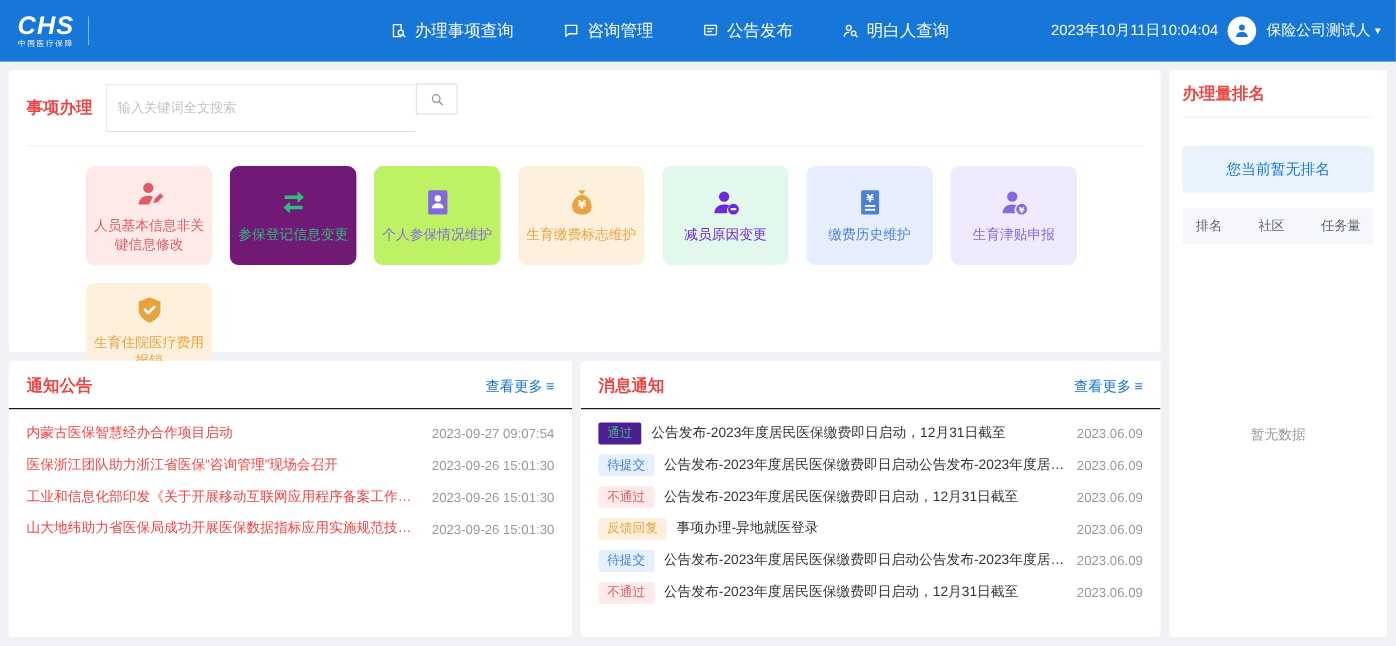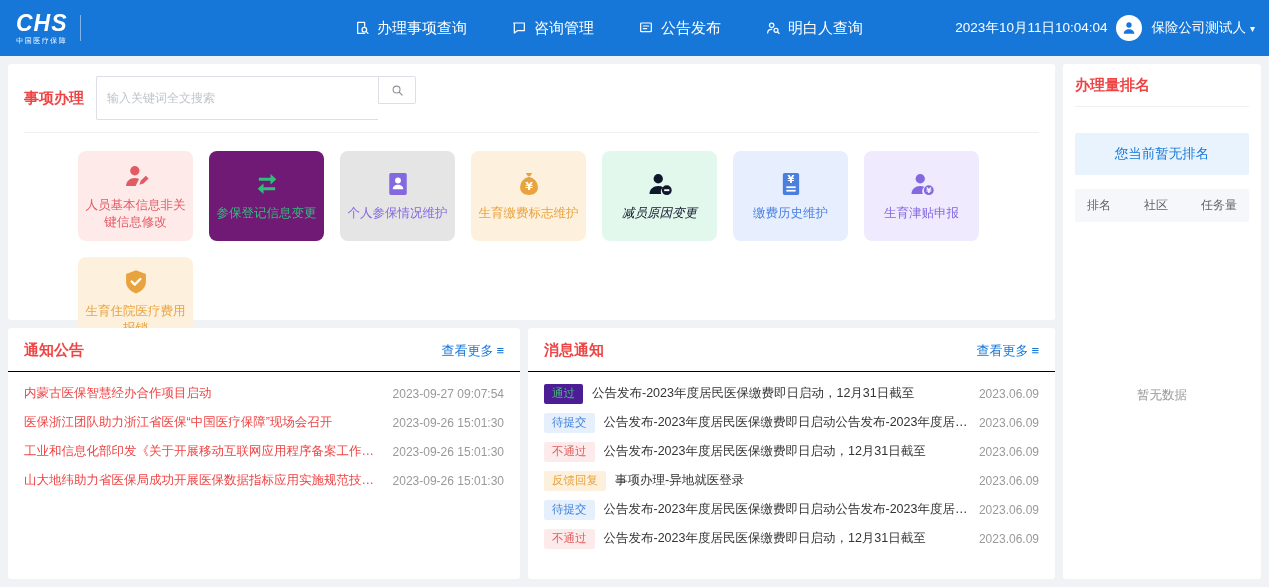--- a/index.html
+++ b/index.html
@@ -199,41 +199,41 @@
             </div>
             <div class="card" style="background: #701a75; color: rgb(47, 190, 123);">
               <span class="card-icon">
                 <svg width="28" height="28" viewBox="0 0 24 24" fill="currentColor">
                   <path d="M15 3.5 20 8l-5 4.5V9.3H5V6.7h10V3.5z"></path>
                   <path d="M9 11.5 4 16l5 4.5v-3.2h10v-2.6H9v-3.2z"></path>
                 </svg>
               </span>
               <span class="card-label">参保登记信息变更</span>
             </div>
-            <div class="card" style="background: #e5e5e5; color: rgb(132, 104, 224);">
+            <div class="card" style="background: #bef264; color: rgb(132, 104, 224);">
               <span class="card-icon">
                 <svg width="28" height="28" viewBox="0 0 24 24" fill="currentColor">
                   <path d="M6 2.5h12c.8 0 1.5.7 1.5 1.5v16c0 .8-.7 1.5-1.5 1.5H6c-.8 0-1.5-.7-1.5-1.5V4c0-.8.7-1.5 1.5-1.5z"></path>
                   <circle cx="12" cy="9" r="2.5" fill="#fff"></circle>
                   <path d="M7.5 16.5c0-2.5 2-3.9 4.5-3.9s4.5 1.4 4.5 3.9h-9z" fill="#fff"></path>
                 </svg>
               </span>
               <span class="card-label">个人参保情况维护</span>
             </div>
             <div class="card" style="background: rgb(253, 241, 221); color: rgb(233, 163, 62);">
               <span class="card-icon">
                 <svg width="28" height="28" viewBox="0 0 24 24" fill="currentColor">
                   <path d="M9.3 2.5h5.4L13 5.3h-2z"></path>
                   <path d="M12 5.8c-4.8 1.2-7.6 5-7.6 9.3 0 4.2 3.5 6.4 7.6 6.4s7.6-2.2 7.6-6.4c0-4.3-2.8-8.1-7.6-9.3z"></path>
                   <text x="12" y="17" text-anchor="middle" font-size="9.5" font-weight="bold" fill="#fff" font-family="DejaVu Sans,sans-serif">¥</text>
                 </svg>
               </span>
               <span class="card-label">生育缴费标志维护</span>
             </div>
-            <div class="card" style="background: rgb(226, 248, 236); color: #0f172a; font-style: italic;">
+            <div class="card" style="background: rgb(226, 248, 236); color: #6d28d9;">
               <span class="card-icon">
                 <svg width="28" height="28" viewBox="0 0 24 24" fill="currentColor">
                   <circle cx="10.5" cy="7.5" r="4"></circle>
                   <path d="M3 20.5c0-4.2 3.4-6.8 7.5-6.8 1.6 0 3 .4 4.2 1a5.4 5.4 0 0 0-1.7 5.8H3z"></path>
                   <circle cx="17.8" cy="17.3" r="4.2"></circle>
                   <rect x="15.6" y="16.5" width="4.4" height="1.6" fill="#fff"></rect>
                 </svg>
               </span>
               <span class="card-label">减员原因变更</span>
             </div>
@@ -279,21 +279,21 @@
               <span>查看更多</span>
               <span>≡</span>
             </a>
           </div>
           <ul class="plain-list" id="notice-list">
               <li class="notice-row">
                 <span class="notice-text">内蒙古医保智慧经办合作项目启动</span>
                 <span class="notice-date">2023-09-27 09:07:54</span>
               </li>
               <li class="notice-row">
-                <span class="notice-text">医保浙江团队助力浙江省医保“中国医疗保障”现场会召开</span>
+                <span class="notice-text">医保浙江团队助力浙江省医保“咨询管理”现场会召开</span>
                 <span class="notice-date">2023-09-26 15:01:30</span>
               </li>
               <li class="notice-row">
                 <span class="notice-text">工业和信息化部印发《关于开展移动互联网应用程序备案工作的通知》</span>
                 <span class="notice-date">2023-09-26 15:01:30</span>
               </li>
               <li class="notice-row">
                 <span class="notice-text">山大地纬助力省医保局成功开展医保数据指标应用实施规范技术培训会议</span>
                 <span class="notice-date">2023-09-26 15:01:30</span>
               </li>

